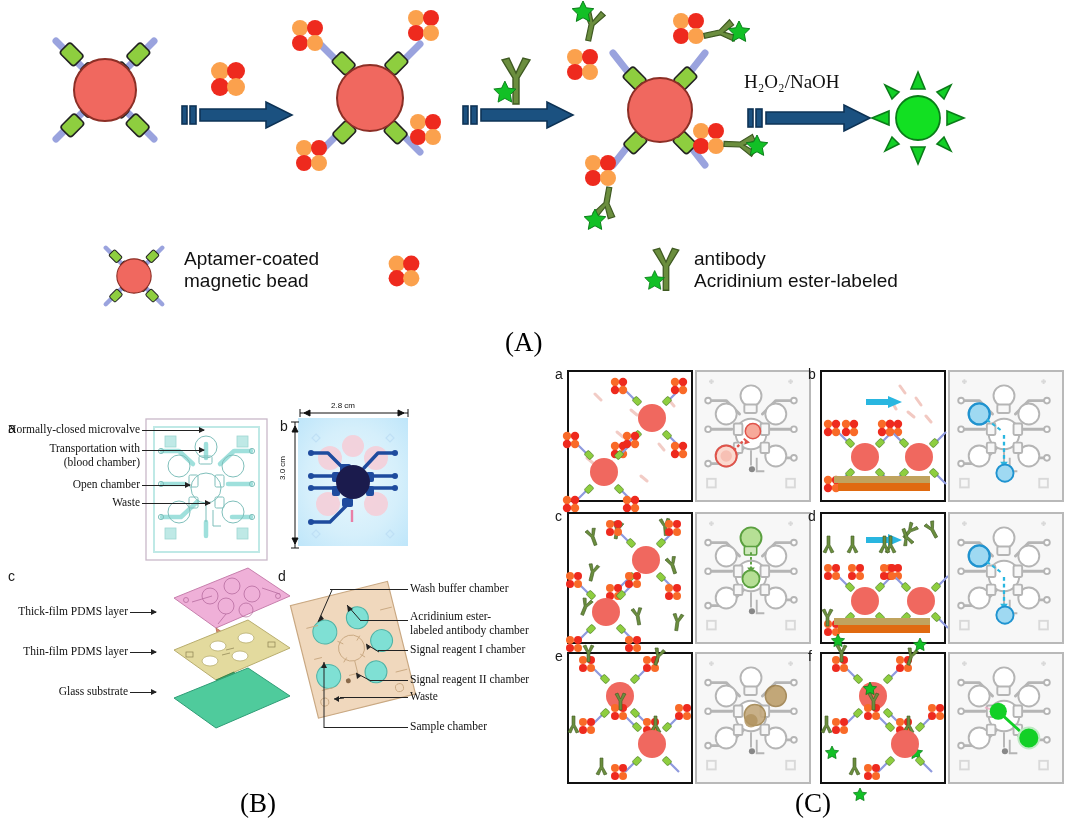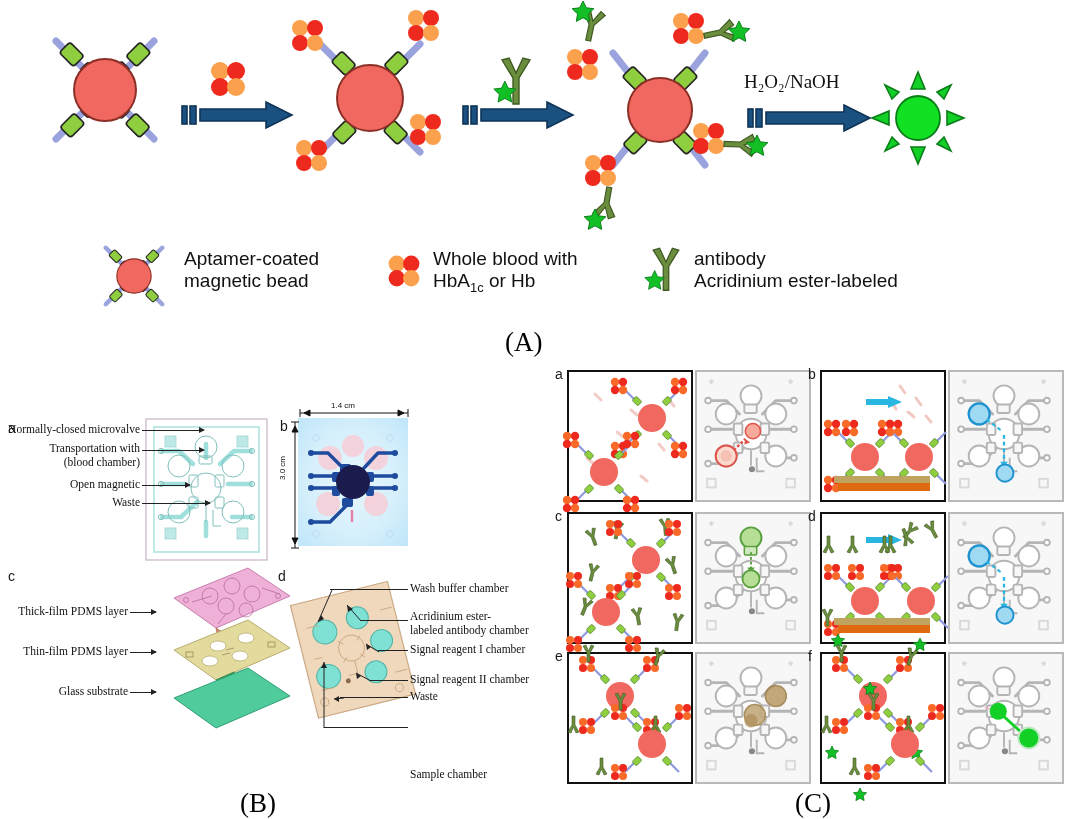--- a/index.html
+++ b/index.html
@@ -226,26 +226,20 @@
     <div>Aptamer-coated</div>
     <div>magnetic bead</div>
   </div>
 
   <svg class="abs" style="left:385px;top:252px;" width="38" height="38" viewBox="0 0 42 42">
     <circle cx="13" cy="13" r="9" fill="#fba14d"></circle>
       <circle cx="29" cy="13" r="9" fill="#ee2a1e"></circle>
     <circle cx="13" cy="29" r="9" fill="#ee2a1e"></circle>
       <circle cx="29" cy="29" r="9" fill="#fba14d"></circle>
   </svg>
-  <div class="abs legend-text" style="left:433px;top:248px;white-space:nowrap;">
-    <div>Whole blood with</div>
-    <div>
-      <span>HbA</span><sub style="font-size:0.68em;">1c</sub><span> or Hb</span>
-    </div>
-  </div>
 
   <svg class="abs" style="left:645px;top:246px;" width="42" height="52" viewBox="0 0 46 56">
     <path d="M9 4 L20 22 L20 48 L26 48 L26 22 L37 4 L30 2 L23 17 L16 2 Z" fill="#6b8e3e" stroke="#3f5a22" stroke-width="1.4"></path>
     <path d="M14 36 l3.6 7.6 8.4 1-6 6 1.4 8.2-7.4-4-7.4 4 1.4-8.2-6-6 8.4-1z" transform="translate(-2,-6) scale(0.9)" fill="#12c026" stroke="#0a7d18" stroke-width="1"></path>
   </svg>
   <div class="abs legend-text" style="left:694px;top:248px;white-space:nowrap;">
     <div>antibody</div>
     <div>Acridinium ester-labeled</div>
   </div>
 
@@ -306,21 +300,21 @@
   </div>
   <div class="leader" style="left:142px;top:70px;width:62px;"></div>
 
   <div class="abs callout callout-r" style="left:0;top:82px;width:140px;">
     <div>Transportation with</div>
     <div>(blood chamber)</div>
   </div>
   <div class="leader" style="left:142px;top:90px;width:62px;"></div>
 
   <div class="abs callout callout-r" style="left:0;top:118px;width:140px;">
-    <span>Open magnetic</span>
+    <span>Open chamber</span>
   </div>
   <div class="leader" style="left:142px;top:125px;width:48px;"></div>
 
   <div class="abs callout callout-r" style="left:0;top:136px;width:140px;">
     <span>Waste</span>
   </div>
   <div class="leader" style="left:142px;top:143px;width:68px;"></div>
 
   <div class="abs sublabel" style="left:280px;top:58px;">
     <span>b</span>
@@ -381,21 +375,21 @@
       <path d="M18 9 V17 M126 9 V17"></path>
       <path d="M22 13 l6 -3 v6 z"></path>
         <path d="M122 13 l-6 -3 v6 z"></path>
       <path d="M13 22 V148"></path>
       <path d="M9 22 H17 M9 148 H17"></path>
       <path d="M13 26 l-3 6 h6 z"></path>
         <path d="M13 144 l-3 -6 h6 z"></path>
     </g>
   </svg>
   <div class="abs" style="left:331px;top:41px;font-family:'Liberation Sans',sans-serif;font-size:8px;color:#111;">
-    <span>1.4 cm</span>
+    <span>2.8 cm</span>
   </div>
   <div class="abs" style="left:278px;top:120px;font-family:'Liberation Sans',sans-serif;font-size:8px;color:#111;transform:rotate(-90deg);transform-origin:left top;">
     <span>3.0 cm</span>
   </div>
 
   <div class="abs sublabel" style="left:8px;top:208px;">
     <span>c</span>
   </div>
   <svg class="abs" style="left:152px;top:198px;" width="140" height="160" viewBox="0 0 140 160">
 
@@ -510,21 +504,21 @@
 
   <div class="abs callout" style="left:410px;top:330px;white-space:nowrap;">
     <span>Waste</span>
   </div>
   <div class="leader noarrow" style="left:340px;top:337px;width:68px;"></div>
   <svg class="abs" style="left:332px;top:334px;" width="14" height="10">
       <path d="M12 4 L2 5" stroke="#222" stroke-width="1"></path>
       <path d="M2 5 l5 -3 l0 6 z" fill="#222"></path>
     </svg>
 
-  <div class="abs callout" style="left:410px;top:360px;white-space:nowrap;margin-top:48px;">
+  <div class="abs callout" style="left:410px;top:360px;white-space:nowrap;">
     <span>Sample chamber</span>
   </div>
   <div class="leader noarrow" style="left:324px;top:367px;width:84px;"></div>
   <svg class="abs" style="left:318px;top:300px;" width="12" height="70">
       <path d="M6 68 L6 2" stroke="#222" stroke-width="1"></path>
       <path d="M6 2 l-3 6 h6 z" fill="#222"></path>
     </svg>
 
   <div class="abs panel-letter" style="left:240px;top:428px;">
     <span>(B)</span>

